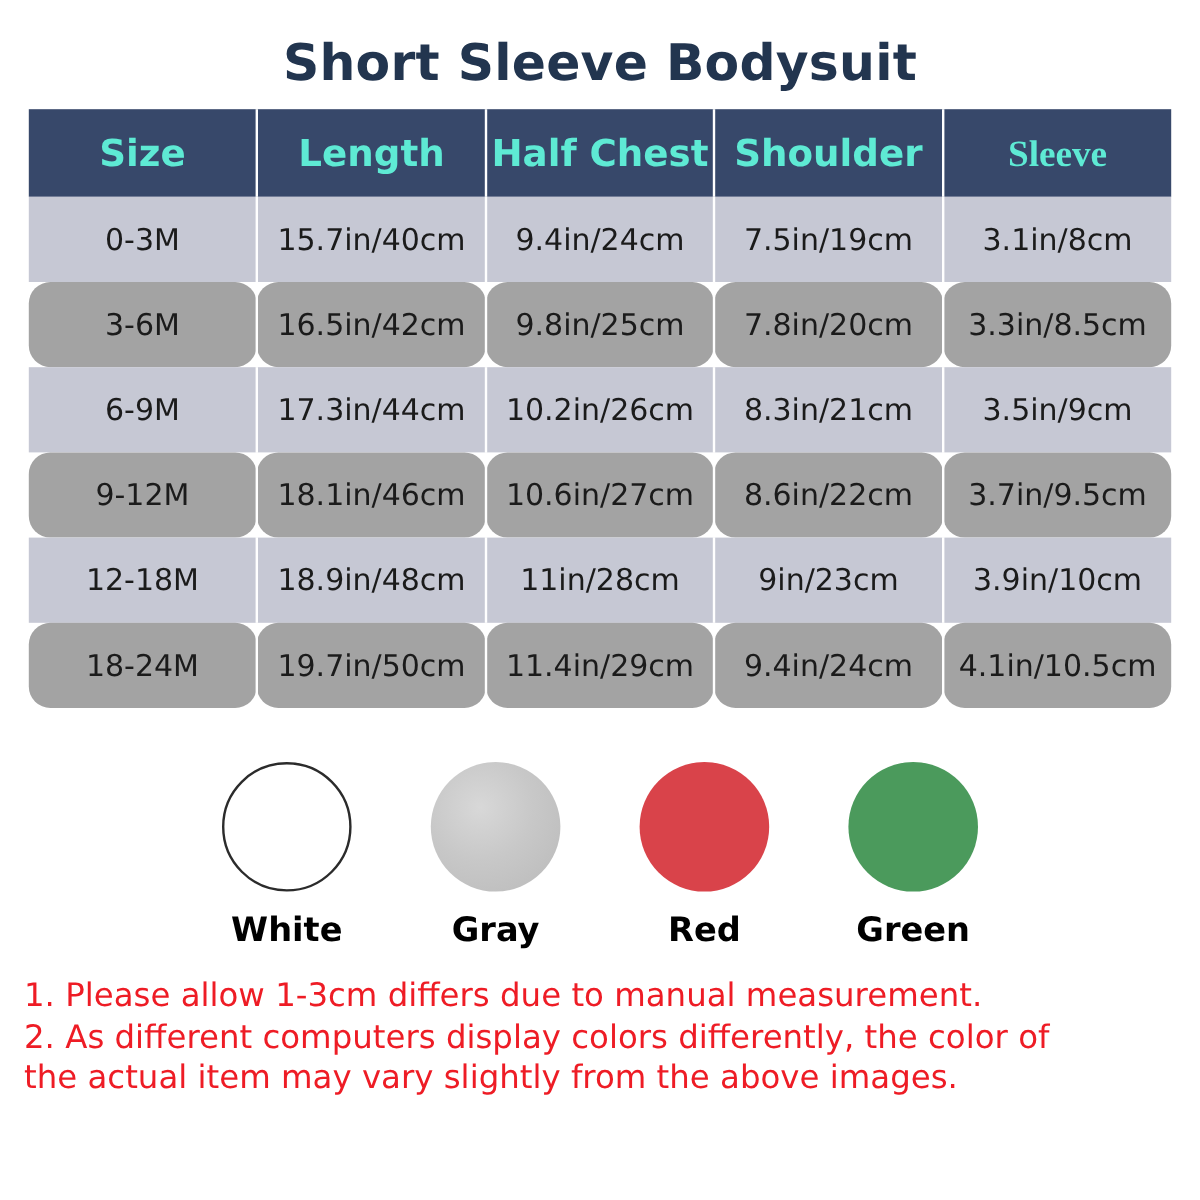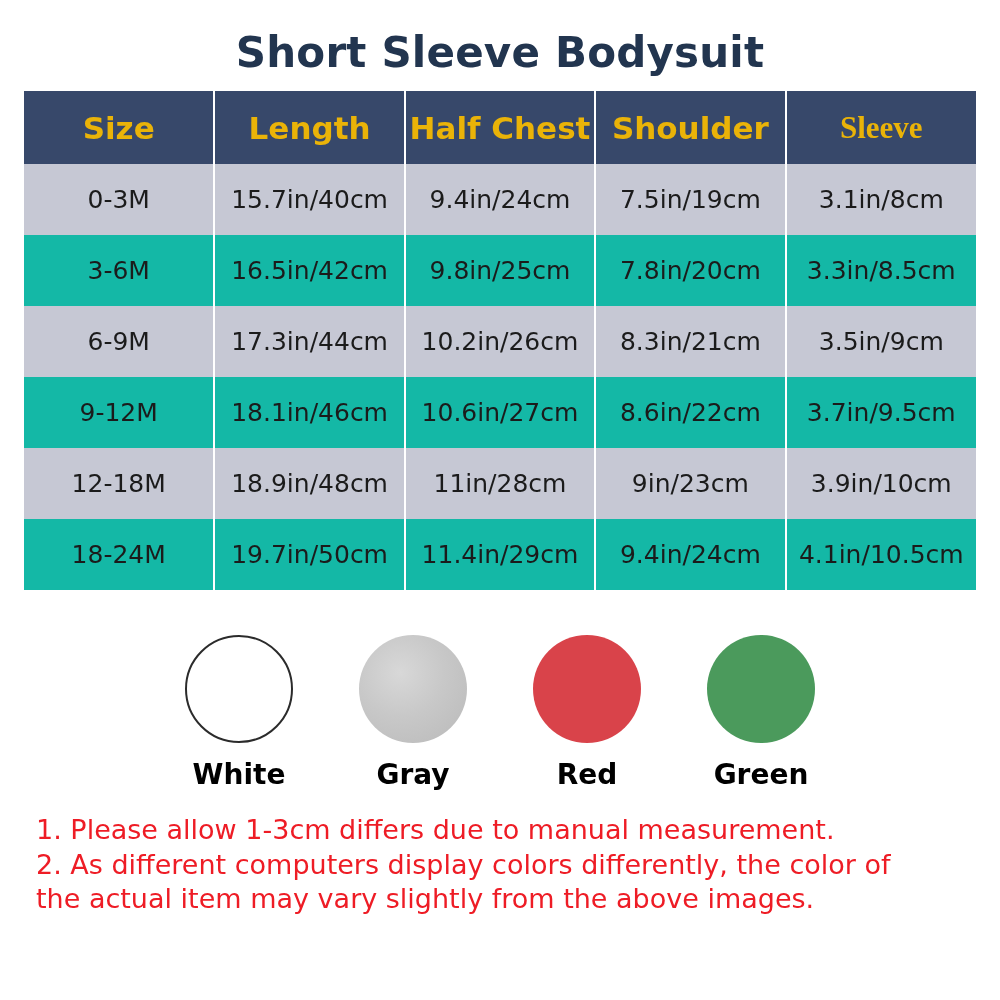--- a/index.html
+++ b/index.html
@@ -29,21 +29,21 @@
     padding-bottom: 14px;
   }
   table.size-table {
     border-collapse: collapse;
     width: 952px;
     margin: 0 auto;
     table-layout: fixed;
   }
   table.size-table th {
     background: #37486a;
-    color: #eab308;
+    color: #5eead4;
     font-size: 31px;
     font-weight: bold;
     height: 73px;
     text-align: center;
     border-right: 2px solid #ffffff;
     padding: 0;
   }
   table.size-table th:last-child {
     border-right: none;
     font-family: Liberation Serif, serif;
@@ -56,21 +56,22 @@
     border-right: 2px solid #ffffff;
     padding: 0;
   }
   table.size-table td:last-child {
     border-right: none;
   }
   tr.row-dark td {
     background: #c6c8d4;
   }
   tr.row-light td {
-    background: #14b8a6;
+    background: #a3a3a3;
+    border-radius: 18px;
   }
   .colors {
     display: flex;
     justify-content: center;
     align-items: flex-start;
     gap: 62px;
     margin-top: 45px;
   }
   .color-item {
     width: 112px;
@@ -101,21 +102,21 @@
     background: #4b9a5c;
   }
   .color-label {
     margin-top: 15px;
     font-size: 28px;
     font-weight: bold;
     color: #000000;
   }
   .notes {
     margin-top: 22px;
-    padding-left: 36px;
+    padding-left: 20px;
     padding-right: 12px;
   }
   .note-line {
     color: #ee1c25;
     font-size: 27px;
     line-height: 1.28;
   }
 </style>
 </head>
 <body>

